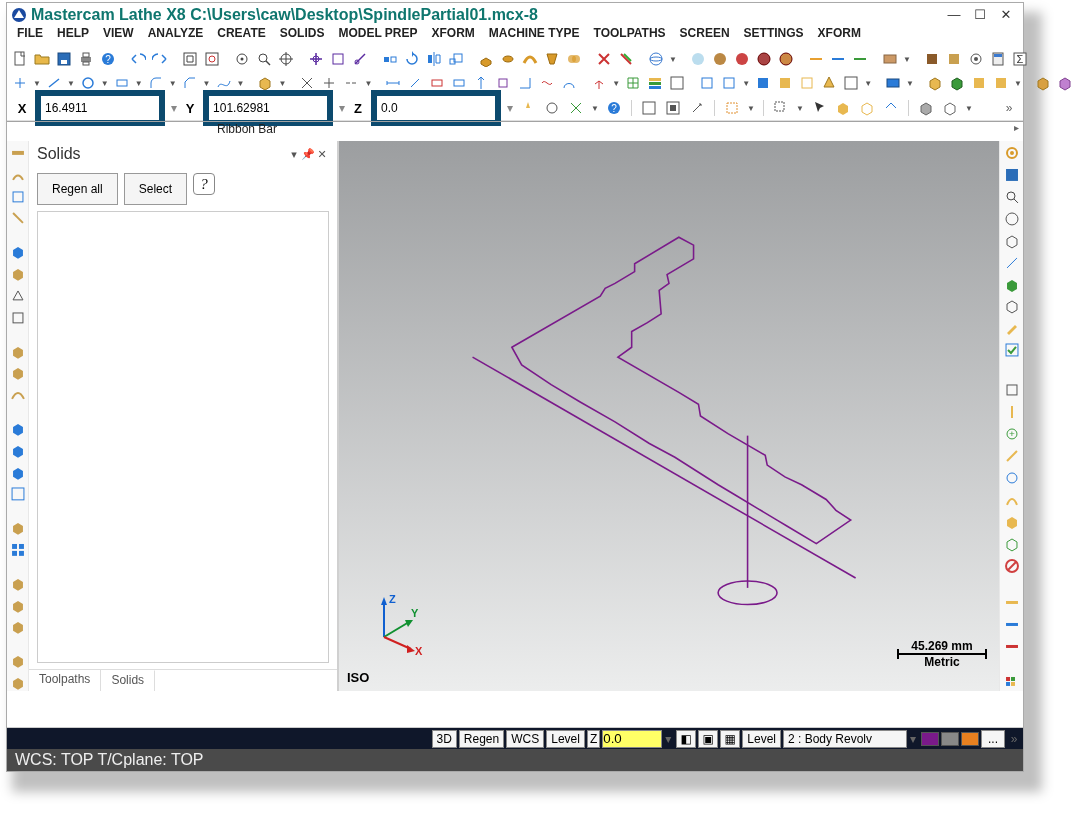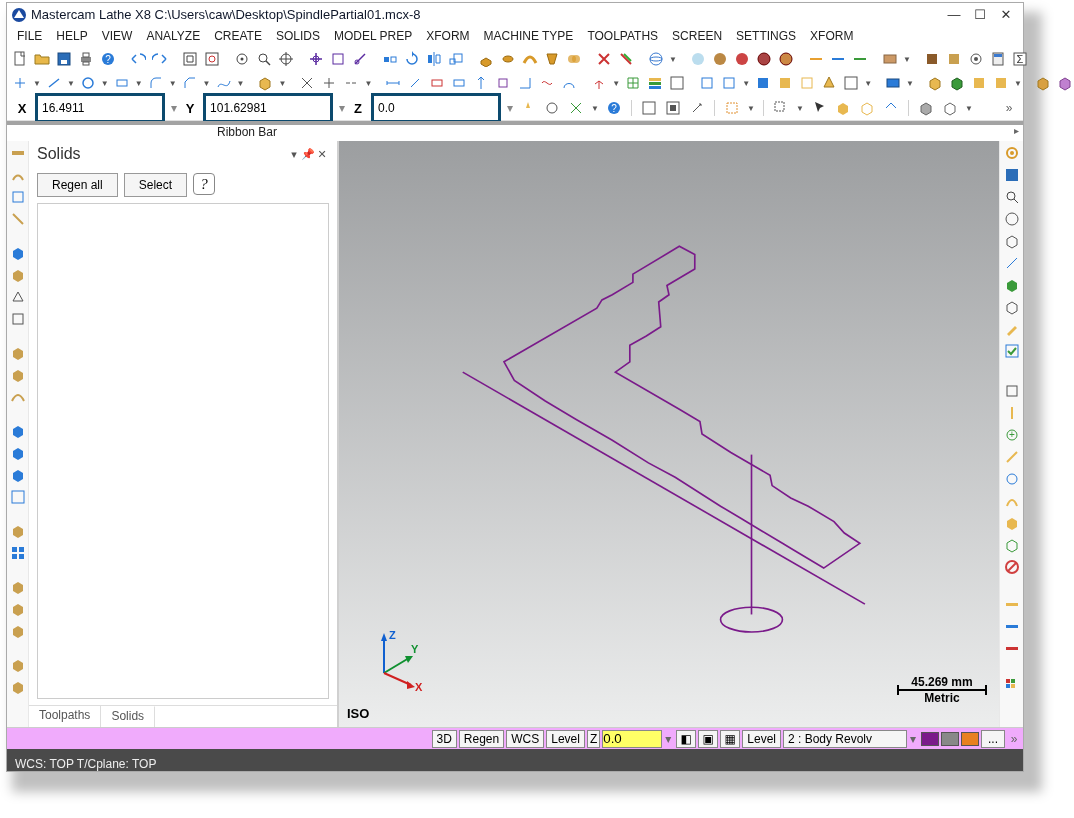--- a/index.html
+++ b/index.html
@@ -1,64 +1,64 @@
 <!DOCTYPE html>
 <html><head>
 <meta charset="utf-8">
 <style>
 * { box-sizing: border-box; margin: 0; padding: 0; font-family: "Segoe UI", Tahoma, sans-serif; }
 body { background: #fff; width: 1074px; height: 818px; position: relative; overflow: hidden; }
 .shadow { position: absolute; left: 12px; top: 12px; width: 1030px; height: 780px; background: rgba(0,0,0,0.25); filter: blur(6px); }
 .window { position: absolute; left: 6px; top: 2px; width: 1018px; height: 770px; background: #fff; border: 1px solid #aaa; display: flex; flex-direction: column; font-size: 12px; }
 .titlebar { height: 23px; display: flex; align-items: center; padding: 0 4px; background: #fff; }
 .titlebar .logo { width: 16px; height: 16px; margin-right: 4px; }
-.titlebar .title { flex: 1; font-size: 13px; color: #0f172a; }
+.titlebar .title { flex: 1; font-size: 16px; color: #0f766e; font-weight: bold; }
 .titlebar .winbtn { width: 26px; text-align: center; font-size: 13px; color: #333; cursor: default; }
-.menubar { height: 20px; display: flex; align-items: center; gap: 14px; padding: 0 10px; font-size: 12px; color: #222; }
+.menubar { height: 20px; display: flex; gap: 14px; padding: 0 10px; font-size: 12px; color: #222; font-weight: bold; }
 .menubar span { cursor: default; }
 .toolbars { padding: 2px 4px 0px 4px; display: flex; flex-direction: column; gap: 2px; border-bottom: 1px solid #e0e0e0; }
 .trow { display: flex; align-items: center; gap: 4px; flex-wrap: nowrap; height: 22px; }
 .tbtn { width: 18px; height: 18px; display: flex; align-items: center; justify-content: center; border: 1px solid transparent; }
 .tbtn svg { width: 16px; height: 16px; }
 .sep { width: 1px; height: 16px; background: #d0d0d0; margin: 0 2px; }
 .dd { width: 8px; font-size: 8px; color: #555; }
 .coordrow { display: flex; align-items: center; gap: 6px; height: 24px; padding: 0 4px; }
 .coordrow .lbl { font-weight: bold; font-size: 13px; width: 14px; text-align: center; }
-.coordrow input { height: 28px; border: 3px solid #0c4a6e; padding: 12px 4px; font-size: 12px; }
+.coordrow input { height: 28px; border: 6px solid #0c4a6e; padding: 12px 4px; font-size: 12px; }
 .coordrow .x { width: 130px; } .coordrow .y { width: 130px; } .coordrow .z { width: 130px; }
-.ribbonlabel { height: 20px; padding-left: 210px; font-size: 12px; color: #222; border-top:4px solid #a3a3a3;}
+.ribbonlabel { height: 20px; padding-left: 210px; font-size: 12px; color: #222; border-top:1px solid #a3a3a3;}
 .mainrow { flex: 1; display: flex; min-height: 0; }
 .leftbar { width: 22px; background: #f8f8f8; border-right: 1px solid #e8e8e8; display: flex; flex-direction: column; align-items: center; gap: 6px; padding-top: 4px; }
 .leftbar .ico { width: 16px; height: 16px; }
 .rightbar { width: 24px; background: #f8f8f8; border-left: 1px solid #e8e8e8; display: flex; flex-direction: column; align-items: center; gap: 6px; padding-top: 4px; overflow:hidden;}
 .rightbar .ico { width: 16px; height: 16px; }
 .panel { width: 310px; border-right: 2px solid #d0d0d0; display: flex; flex-direction: column; background: #fff; }
 .panelhdr { display: flex; align-items: center; padding: 4px 8px; }
 .panelhdr .ptitle { flex: 1; font-size: 16px; color: #333; }
 .panelhdr .pbtn { width: 14px; text-align: center; color: #555; font-size: 11px; }
 .panelbtns { display: flex; gap: 6px; padding: 6px 8px; }
-.panelbtns button { height: 24px; padding: 0 14px; border: 1px solid #999; background: #f5f5f5; font-size: 12px; }
+.panelbtns button { height: 32px; padding: 0 14px; border: 1px solid #999; background: #f5f5f5; font-size: 12px; }
 .helpq { width: 22px; height: 22px; border: 1px solid #888; border-radius: 4px; display:flex; align-items:center; justify-content:center; font-style: italic; font-family: serif; font-size:15px;}
 .treearea { flex:1; margin: 0 8px 6px 8px; border: 1px solid #ccc; background: #fff; }
 .tabs { display:flex; height: 22px; border-top:1px solid #ddd; font-size:12px; }
 .tabs .tab { padding: 2px 10px; border-right:1px solid #ddd; color:#555;}
 .tabs .tab.active { background:#fff; border-top:1px solid #fff; }
 .viewport { flex:1; position: relative; background: linear-gradient(180deg,#9c9ea0 0%, #eceded 100%); overflow:hidden;}
 .viewport svg.model { position:absolute; left:0; top:0; width:100%; height:100%; }
 .triad { position:absolute; left:20px; bottom:34px; width:70px; height:70px; }
 .scalebar { position:absolute; right:12px; bottom:22px; text-align:center; font-size:12px; font-weight:bold; }
 .scalebar .bar { width:90px; height:2px; background:#000; position:relative; }
 .scalebar .bar::before,.scalebar .bar::after{content:"";position:absolute;top:-4px;width:2px;height:10px;background:#000;}
 .scalebar .bar::before{left:0;} .scalebar .bar::after{right:0;}
 .isolab { position:absolute; left:8px; bottom:6px; font-weight:bold; font-size:13px;}
-.botstatus { height: 22px; display:flex; align-items:center; background:#f0abfc; border-top:1px solid #ccc; font-size:12px;}
+.botstatus { height: 22px; display:flex; align-items:center; background:#0f172a; border-top:1px solid #ccc; font-size:12px;margin-top:36px;}
 .botstatus .seg { border:1px solid #888; height:18px; display:flex; align-items:center; padding:0 4px; margin-left:2px; background:#f5f5f5;}
 .botstatus .zin { background: #ffff66; border:1px solid #888; height:18px; width:60px; margin-left:2px;}
 .botstatus .sw { width:18px; height:14px; margin-left:2px; }
-.statusbar { height:22px; background:#4a4a4a; color:#eee; display:flex; align-items:flex-end; padding:0 8px; font-size:12px;}
+.statusbar { height:22px; background:#4a4a4a; color:#eee; display:flex; align-items:center; padding:0 8px; font-size:16px;}
 .chev { position:absolute; right:4px; font-size:10px; color:#666; }
 .ribbonchev { width:12px; text-align:center; color:#666; }
 </style>
 </head>
 <body>
 
 <div class="shadow"></div>
 <div class="window">
 
   <div class="titlebar">

